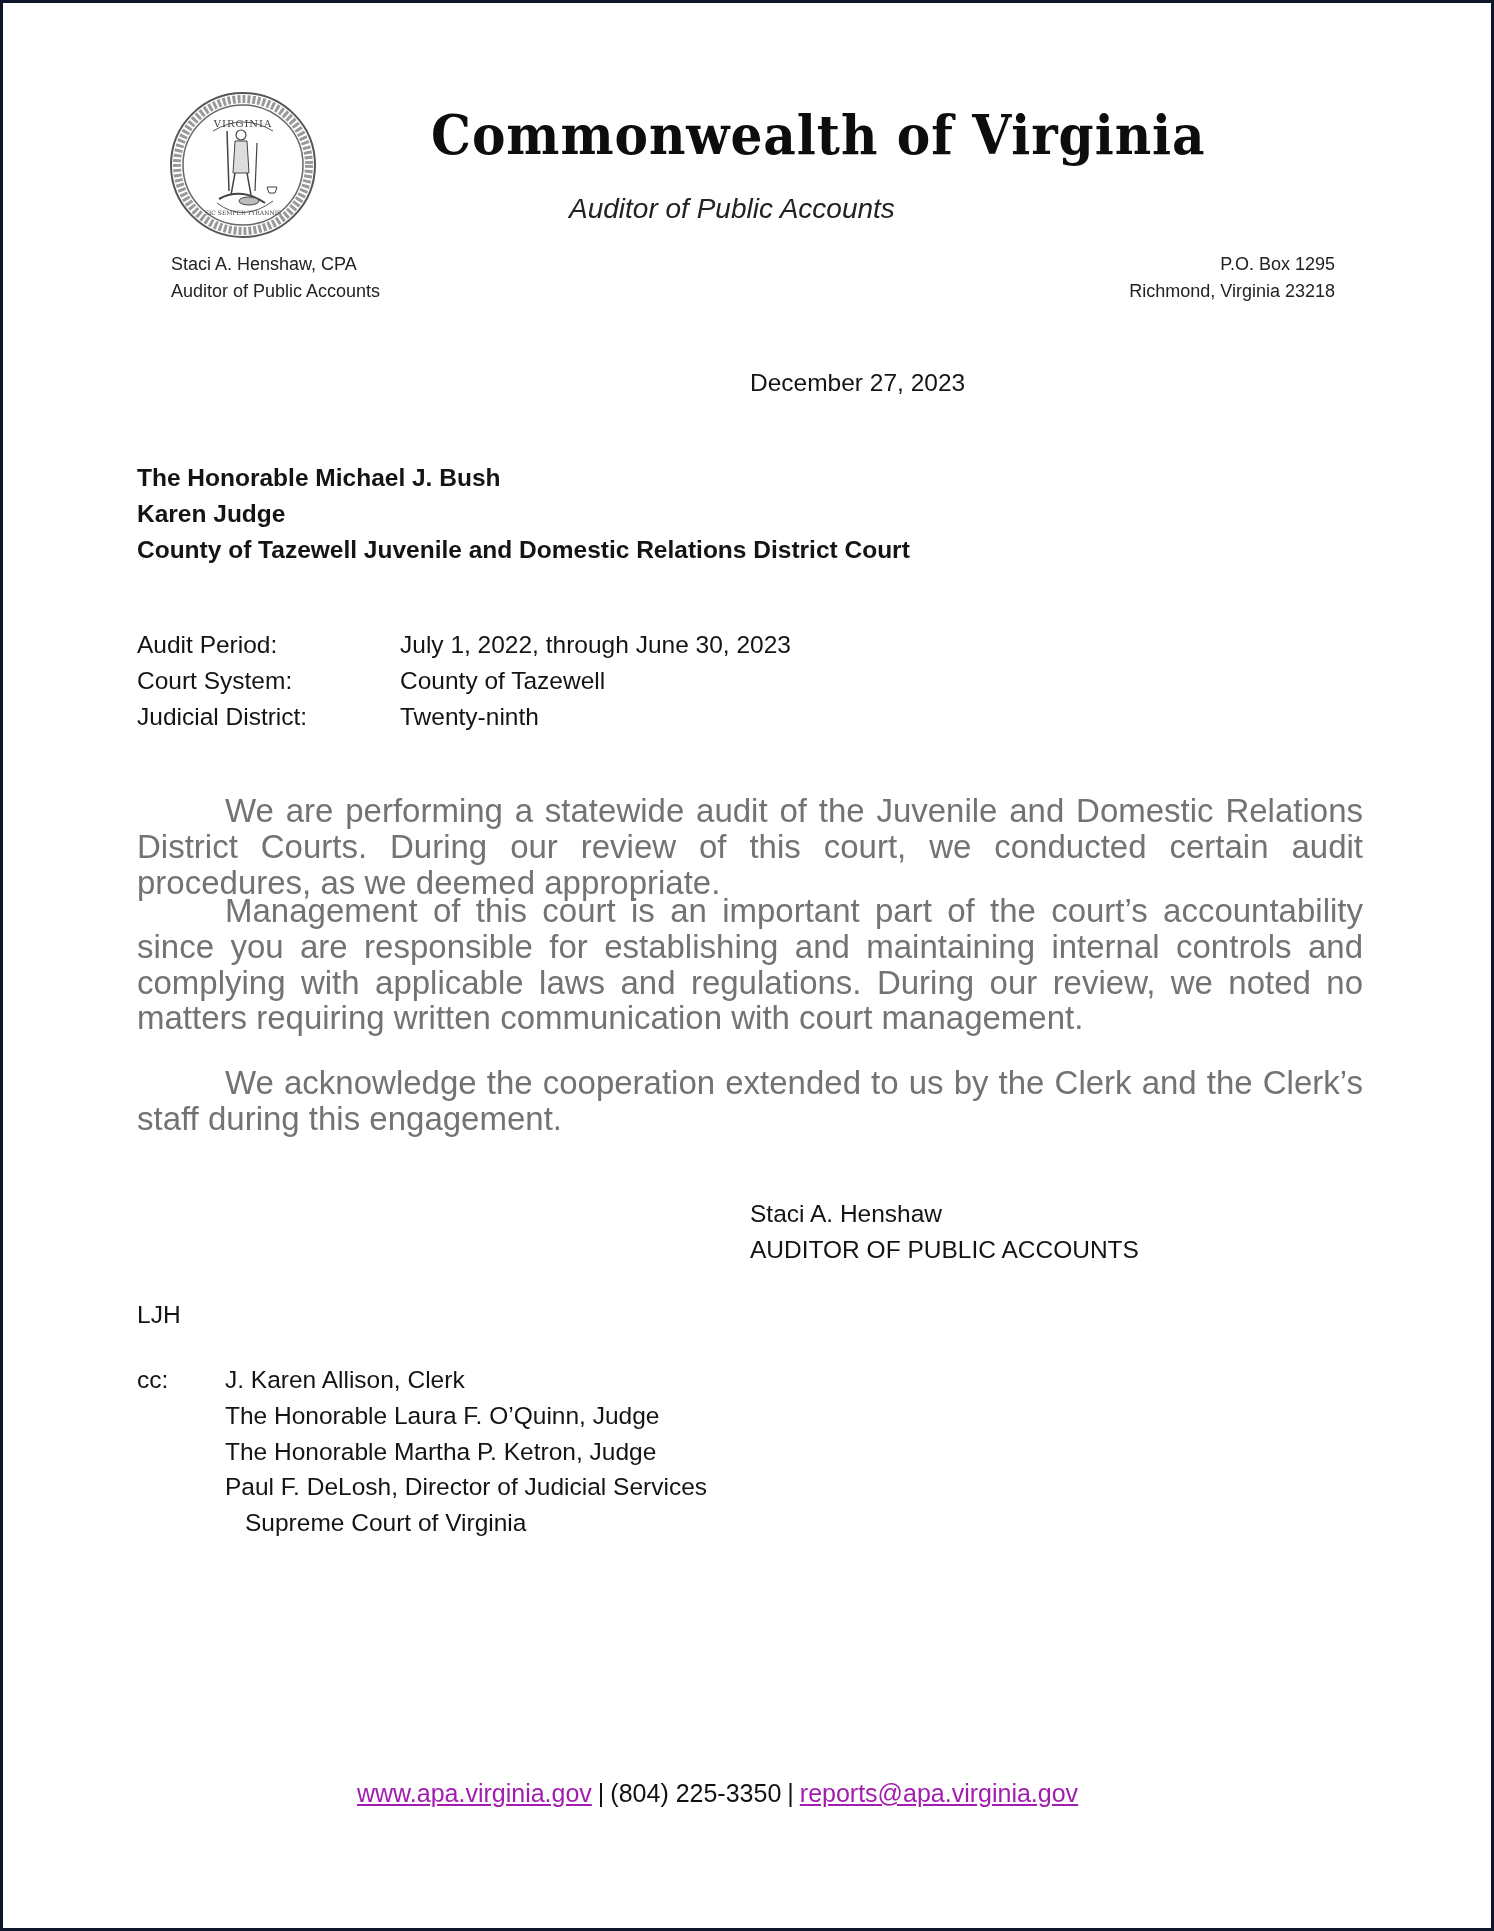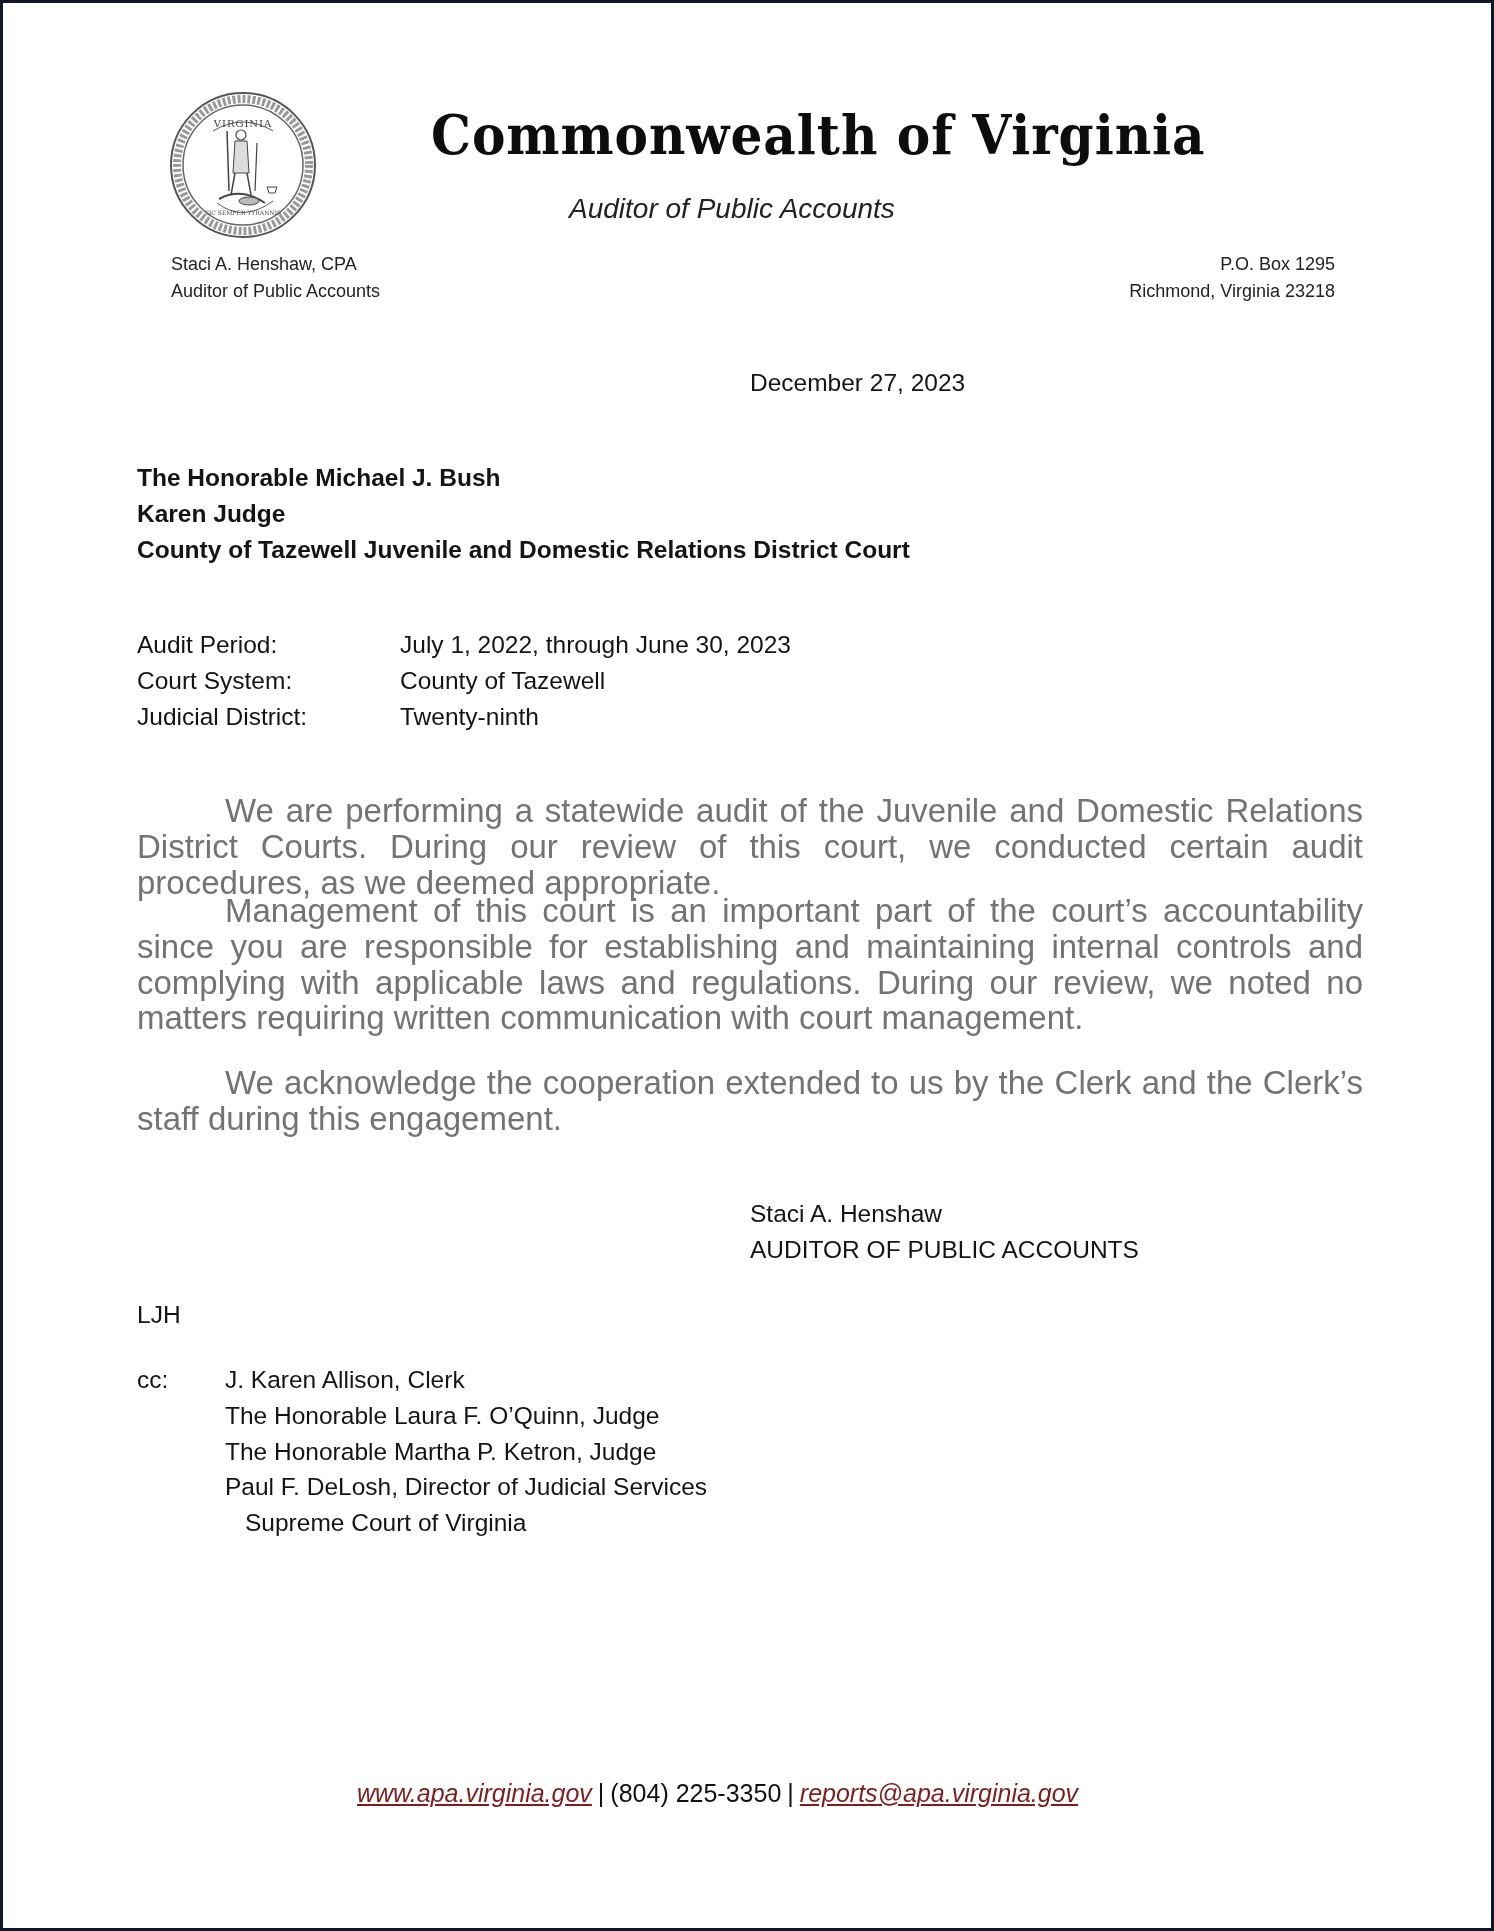--- a/index.html
+++ b/index.html
@@ -28,21 +28,21 @@
   .p1 { top:790px; }
   .p2 { top:890px; }
   .p3 { top:1062px; }
   .sig { left:747px; top:1193px; }
   .init { left:134px; top:1294px; }
   .cc { left:134px; top:1359px; }
   .cc-row { display:flex; }
   .cc-label { width:88px; }
   .cc-sub { padding-left:20px; }
   .footer { left:354px; top:1776px; font-size:25px; color:#111; }
-  .footer a { color:#7f1d1d; text-decoration:underline;font-style:italic; }
+  .footer a { color:#a21caf; text-decoration:underline; }
   .sep { margin:0 6px; }
 </style>
 </head>
 <body>
 
 <div class="page">
 
   <div class="seal">
     <svg width="148" height="148" viewBox="0 0 148 148">
       <circle cx="74" cy="74" r="72" fill="none" stroke="#555" stroke-width="2"></circle>

